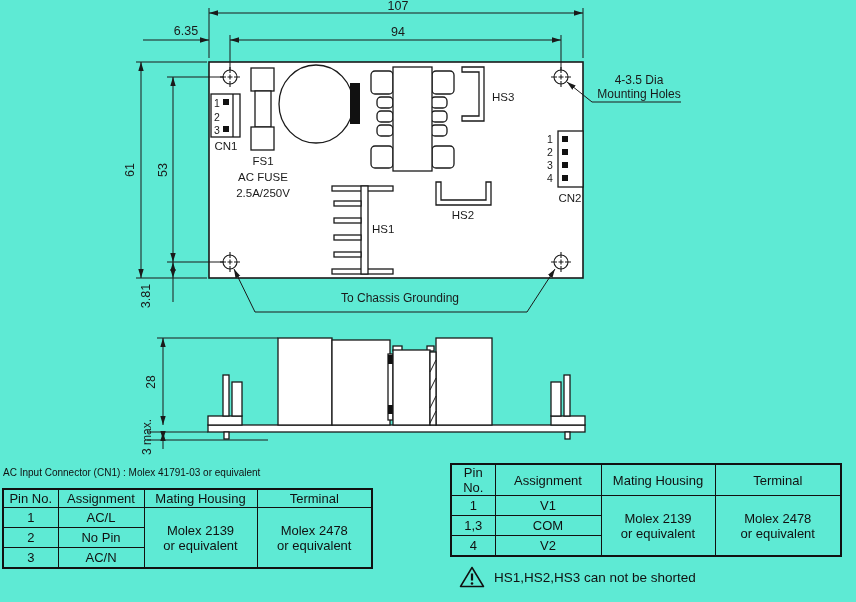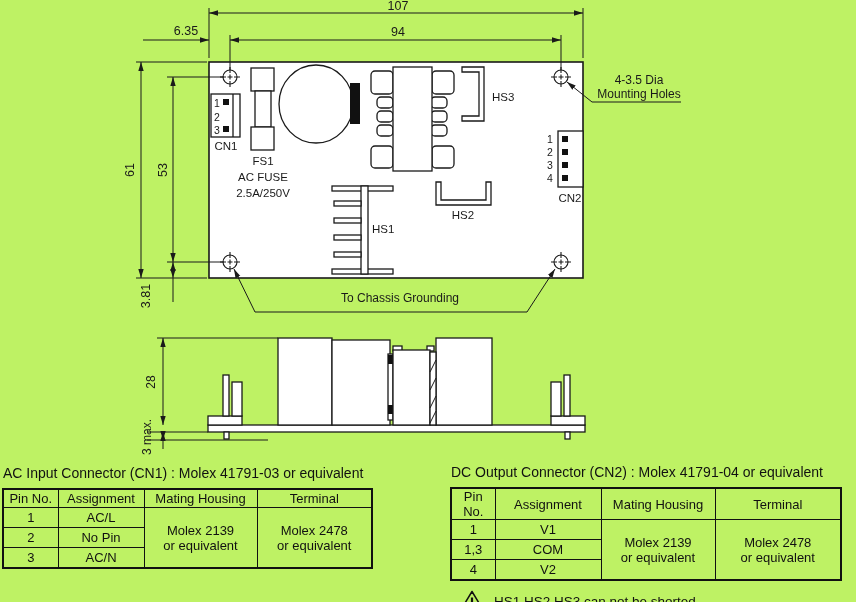--- a/index.html
+++ b/index.html
@@ -1,23 +1,23 @@
 <!DOCTYPE html>
 <html><head>
 <meta charset="utf-8">
 <style>
   html,body{margin:0;padding:0;background:#fff;}
-  .page{position:relative;width:856px;height:602px;background:#bef264;overflow:hidden;
+  .page{position:relative;width:856px;height:602px;background:#5eead4;overflow:hidden;
         font-family:"Liberation Sans",sans-serif;color:#111;}
   svg text{fill:#1a1a1a;font-family:"Liberation Sans",sans-serif;}
   .drawing{position:absolute;left:0;top:0;}
   .section{position:absolute;}
   .sec-ac{left:2px;top:464px;width:374px;}
   .sec-dc{left:450px;top:463px;width:400px;}
-  .tbl-title{font-size:14px;line-height:18px;white-space:nowrap;margin:0 0 6px 1px;}
+  .tbl-title{font-size:10px;line-height:18px;white-space:nowrap;margin:0 0 6px 1px;}
   table.spec{border-collapse:collapse;table-layout:fixed;}
   table.spec th,table.spec td{border:1.5px solid #111;font-size:13px;font-weight:normal;
       text-align:center;vertical-align:middle;padding:0 2px;line-height:15px;}
   table.spec{border:2px solid #111;}
   table.spec th{height:17px;}
   table.spec td{height:19px;}
   .pre{white-space:pre-line;}
   .warnrow{display:flex;align-items:center;gap:9px;margin:8px 0 0 9px;}
   .warntext{font-size:13.5px;}
 </style>
@@ -261,21 +261,20 @@
     </tr>
     <tr>
       <td>3</td>
       <td>AC/N</td>
     </tr>
   </tbody>
       </table>
 </div>
 
 <div class="section sec-dc">
-  <div class="tbl-title">DC Output Connector (CN2) : Molex 41791-04 or equivalent</div>
   <table class="spec">
     <colgroup>
           <col style="width:44px">
           <col style="width:106px">
           <col style="width:114px">
           <col style="width:126px">
         </colgroup>
     <tbody>
           <tr>
       <th>Pin No.</th>

